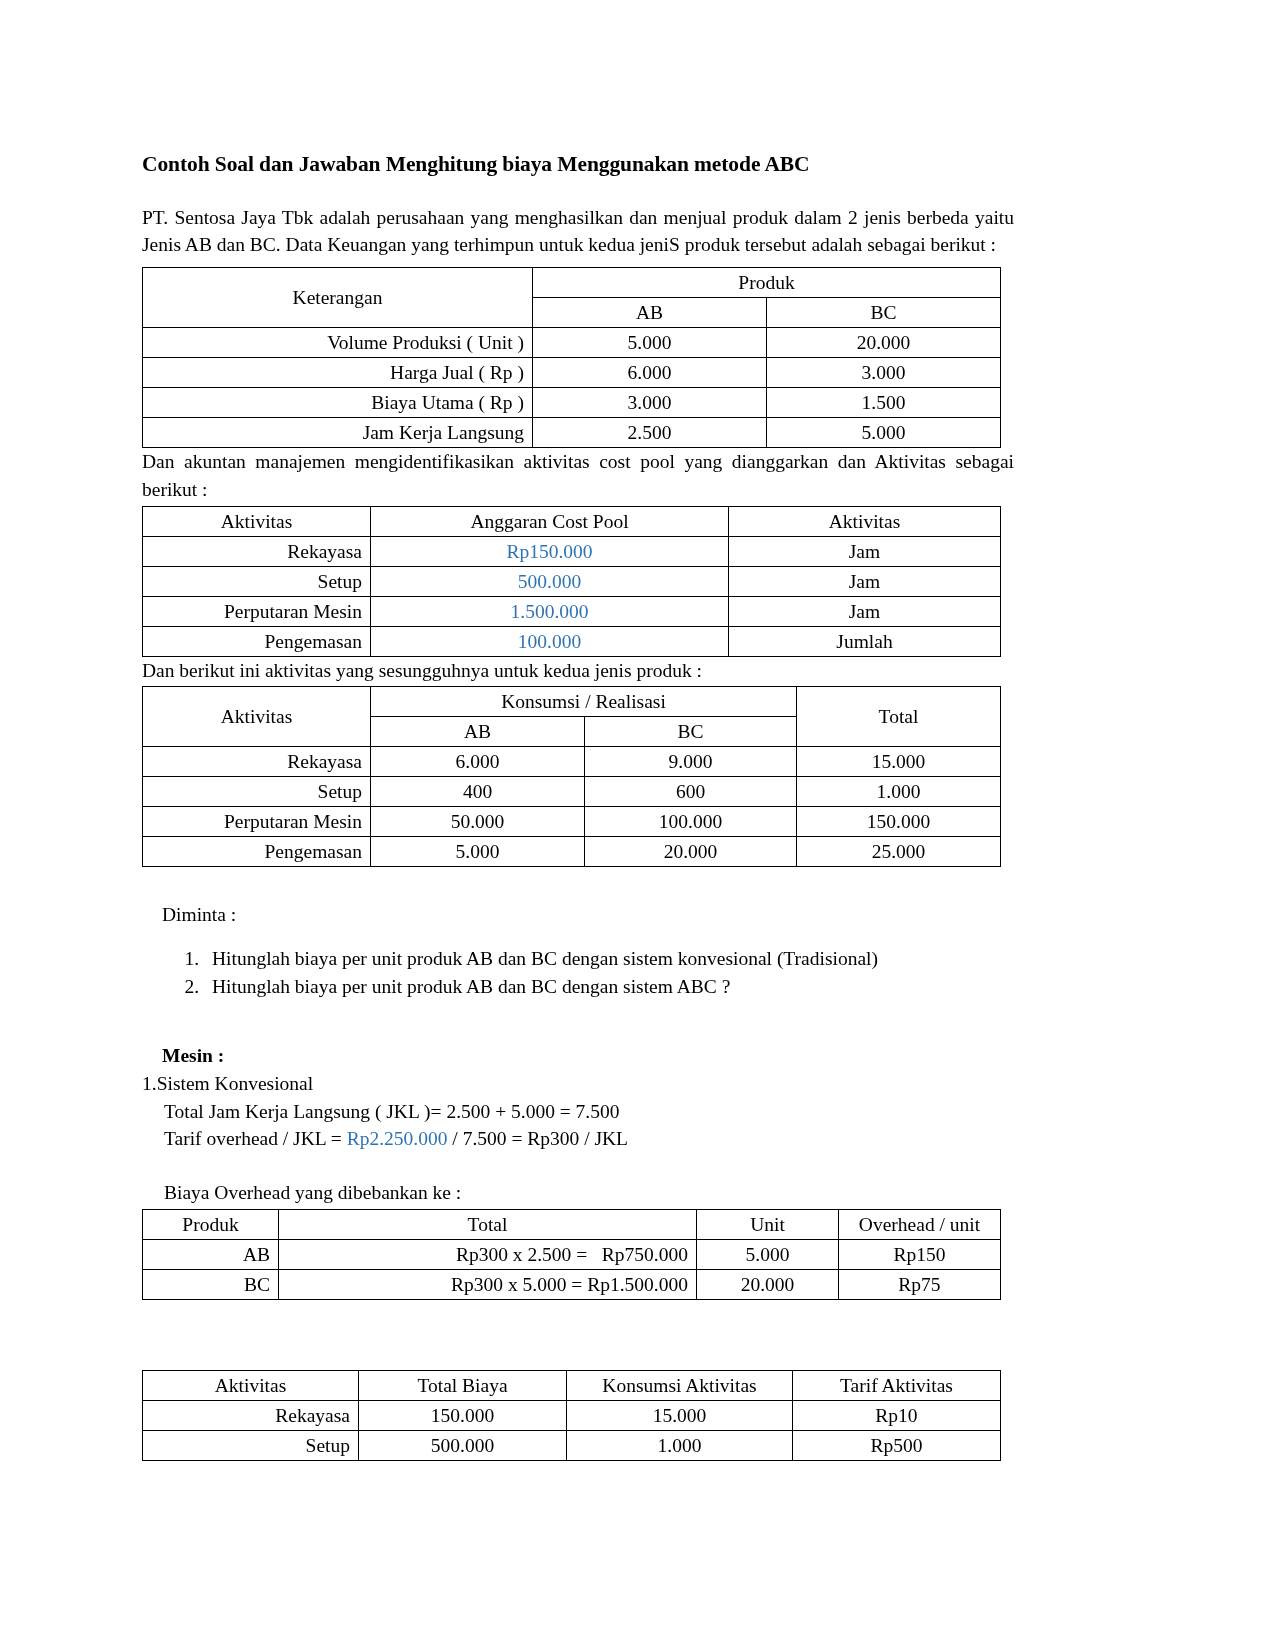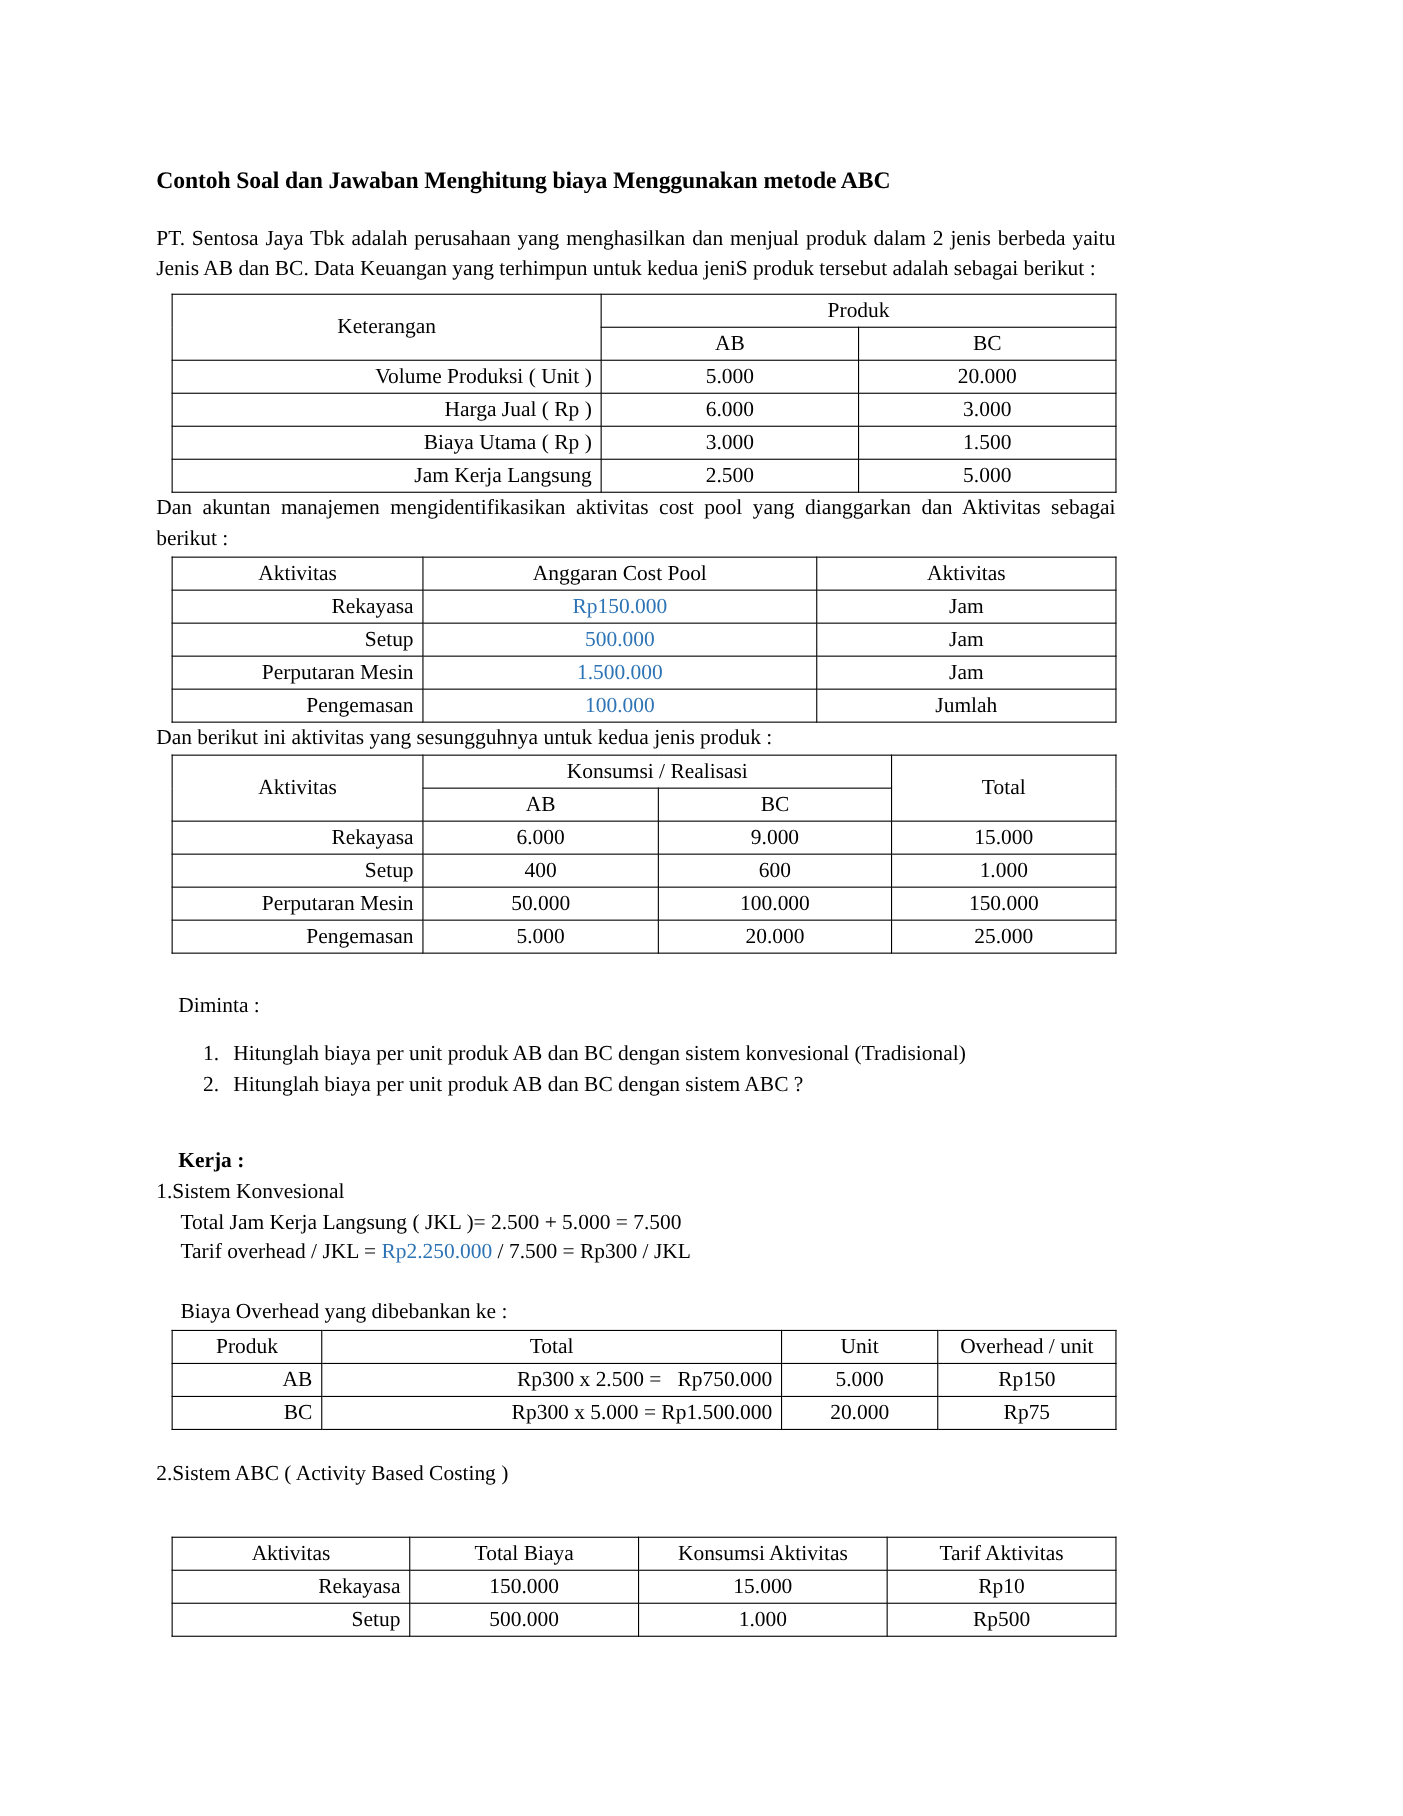--- a/index.html
+++ b/index.html
@@ -36,21 +36,20 @@
   }
   p.para-plain {
     font-size: 19.5px;
     line-height: 1.42;
     margin: 0;
     text-align: left;
   }
   table.doc-table {
     border-collapse: collapse;
     width: 858px;
-    margin-left: 14px;
     table-layout: fixed;
   }
   table.doc-table td, table.doc-table th {
     border: 1px solid #000000;
     font-size: 19.5px;
     padding: 3px 8px;
     line-height: 1.18;
     vertical-align: middle;
     font-weight: normal;
   }
@@ -216,21 +215,21 @@
 
   <p class="para-plain indent1">Diminta :</p>
 
   <ol class="diminta">
     <li>Hitunglah biaya per unit produk AB dan BC dengan sistem konvesional (Tradisional)</li>
     <li>Hitunglah biaya per unit produk AB dan BC dengan sistem ABC ?</li>
   </ol>
 
   <div class="spacer-26"></div>
 
-  <p class="para-plain indent1" style="font-weight:bold;">Kerja :</p>
+  <p class="para-plain indent1" style="font-weight:bold;">Mesin :</p>
   <p class="para-plain">1.Sistem Konvesional</p>
   <p class="para-plain" style="padding-left:22px;">Total Jam Kerja Langsung ( JKL )= 2.500 + 5.000 = 7.500</p>
   <p class="para-plain" style="padding-left:22px;"><span>Tarif overhead / JKL = </span><span class="blue">Rp2.250.000</span><span> / 7.500 = Rp300 / JKL</span></p>
 
   <div class="spacer-26"></div>
 
   <p class="para-plain" style="padding-left:22px;">Biaya Overhead yang dibebankan ke :</p>
 
   <table class="doc-table t1">
     <colgroup>
@@ -256,21 +255,20 @@
         <td class="l">BC</td>
         <td class="l nowrap">Rp300 x 5.000 = Rp1.500.000</td>
         <td class="c">20.000</td>
         <td class="c">Rp75</td>
       </tr>
     </tbody>
   </table>
 
   <div class="spacer-26"></div>
 
-  <p class="para-plain">2.Sistem ABC ( Activity Based Costing )</p>
 
   <div class="spacer-44"></div>
 
   <table class="doc-table">
     <colgroup>
       <col style="width:216px">
         <col style="width:208px">
         <col style="width:226px">
         <col style="width:208px">
     </colgroup>

